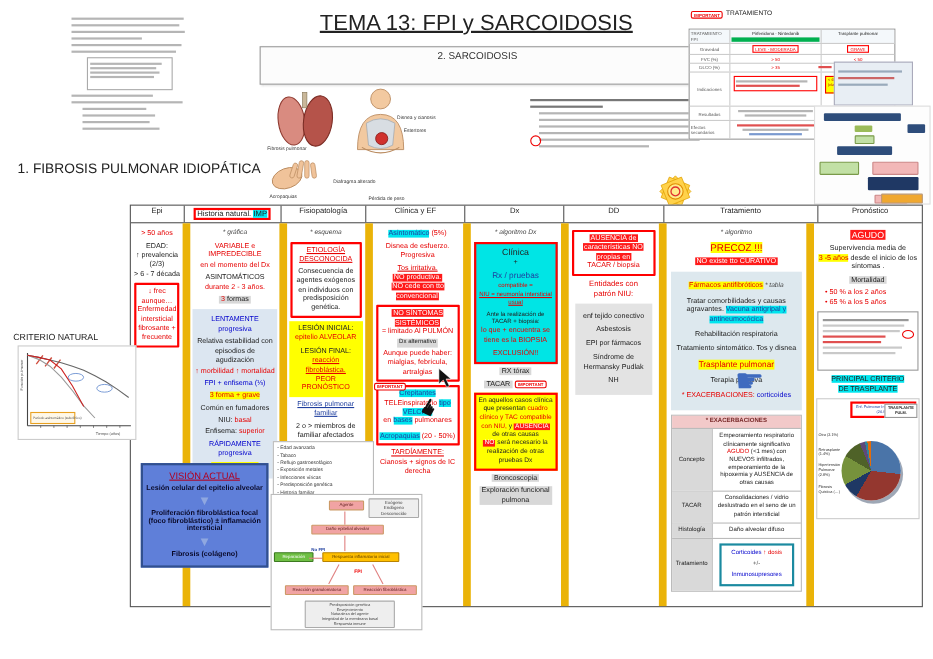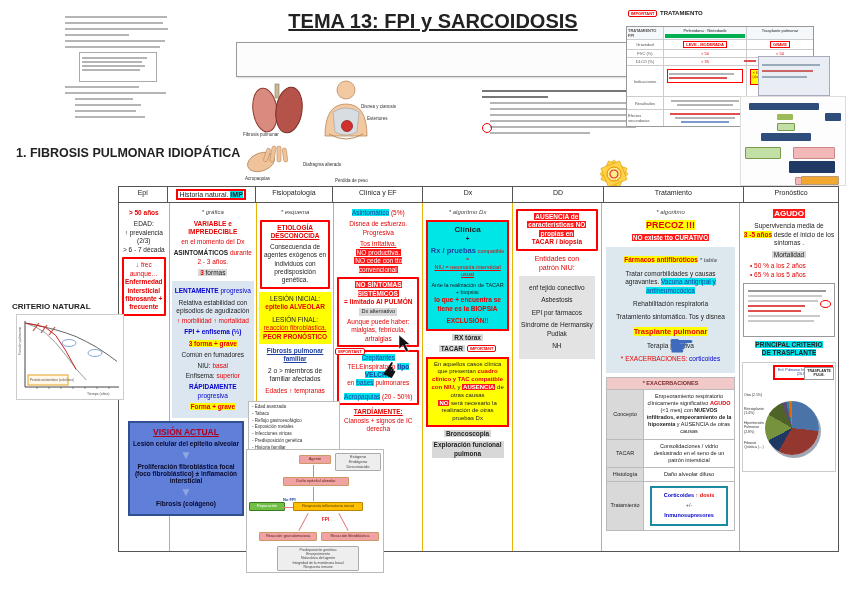--- a/index.html
+++ b/index.html
@@ -3,33 +3,33 @@
 <meta charset="utf-8">
 <style>
   html,body{margin:0;padding:0}
   body{width:848px;height:599px;position:relative;background:#fff;overflow:hidden;
        font-family:"Liberation Sans", sans-serif;color:#222}
   .abs{position:absolute}
   
   .r{color:#e60000}.bl{color:#0000cc}.nv{color:#1f3f9f}.gy{color:#555}
   .hy{background:#ffff00}.hc{background:#00e5ee}.hr{background:#ff1a1a;color:#fff;padding:0 1px}
   .hg{background:#d8d8d8;padding:0 2px}
-  .bd{font-weight:bold}.un{text-decoration:underline}
+  .bd{font-weight:normal}.un{text-decoration:underline}
   .note{color:#444;font-size:6px;font-style:italic}
   .stamp{display:inline-block;border:1px solid #e00;color:#e00;background:#fff;
          font-size:4px;font-weight:bold;padding:0 2px;border-radius:2px;vertical-align:top}
   
   #main-table{left:118px;top:186px;width:719px;border:1px solid #555;background:#fff}
   .mt-title{border-bottom:1px solid #555;text-align:center;font-size:8.5px;padding:2px 0;font-weight:bold}
   .mt-head{display:flex;border-bottom:1px solid #555;font-size:7px;text-align:center}
   .hcell{padding:2px 1px;border-right:1px solid #555}
   .hcell:last-child{border-right:none}
   .hl-redbox{border:2px solid #f00;padding:0 1px;display:inline-block}
   .mt-body{display:flex;align-items:stretch;min-height:348px}
-  .col{border-right:1px solid #eab308;padding:3px 2px;text-align:center;font-size:6.5px;line-height:1.3}
+  .col{border-right:7px solid #eab308;padding:3px 2px;text-align:center;font-size:6.5px;line-height:1.3}
   .col:last-child{border-right:none}
   .ln{margin:3px 0}
   .rbx{border:2px solid #f00;border-radius:1px;padding:2px 1px;margin:3px 1px}
   .hist-box{background:#dce6f1;padding:3px 2px;margin:4px 0}
   .ybx{background:#ffff00;padding:3px 2px;margin:3px 0}
   .cybx{background:#00e5e5;border:2px solid #f00;padding:3px 2px;margin:3px 1px}
   .ybx2{background:#ffff00;border:2px solid #f00;padding:2px;margin:3px 1px;font-size:6px}
   .gbx{background:#e3e3e3;padding:4px 2px;margin:4px 4px}
   .gbx div{margin:4px 0}
   .ttobox{background:#dde8ee;padding:4px 3px;margin:4px 2px}
@@ -48,21 +48,21 @@
   #pie-circle{position:absolute;left:22px;top:38px;width:54px;height:54px;border-radius:50%;
               box-shadow:2px 3px 0 rgba(40,60,90,.45)}
   .pie-lab{position:absolute;font-size:3.5px;color:#333;text-align:left;line-height:1.3}
   .pie-redbox{position:absolute;left:30px;top:2px;width:54px;border:2px solid #f00;background:#fff;
               font-size:3.5px;color:#1f3f9f;padding:1px;text-align:center}
   .pie-legend{position:absolute;right:1px;top:4px;width:26px;border:1px solid #999;background:#fff;
               font-size:3.5px;font-weight:bold;text-align:center;padding:1px}
   
   .vision{left:128px;top:421px;width:106px;background:#5f7fd9;border:2px solid #31508f;
           text-align:center;font-size:6.5px;font-weight:bold;color:#0a0a2a;padding:4px 3px}
-  .v-title{color:#b00020;text-decoration:underline;font-size:8.5px;font-weight:bold;margin-bottom:3px}
+  .v-title{color:#b00020;text-decoration:underline;font-size:8.5px;font-weight:normal;margin-bottom:3px}
   .v-step{margin:3px 0}
   .v-arrow{color:#8fa7e0;font-size:12px;line-height:10px}
   
   .risks{left:248px;top:401px;width:84px;background:#fff;border:1px solid #bbb;
          font-size:4.5px;text-align:left;padding:2px 3px;color:#333;line-height:1.5}
   .flow{left:246px;top:449px;width:136px;height:122px;background:#fff;border:1px solid #bbb;position:absolute}
   .fb{position:absolute;font-size:4px;text-align:center;padding:1px;border-radius:1px;line-height:1.2}
   .fb.pink{background:#f1a3a3;border:1px solid #c96;color:#5a1a1a}
   .fb.grayb{background:#eee;border:1px solid #aaa;color:#444}
   .fb.green{background:#6fbf44;border:1px solid #3c7a20;color:#fff}
@@ -106,20 +106,21 @@
   <div class="bar" style="width:55%;margin-left:10px"></div>
     <div class="bar" style="width:62%;margin-left:10px"></div>
   <div class="bar" style="width:58%;margin-left:10px"></div>
     <div class="bar" style="width:66%;margin-left:10px"></div>
 </div>
 
 <div class="abs bd" style="left:16px;top:146px;font-size:12.5px">1. FIBROSIS PULMONAR IDIOPÁTICA</div>
 
 <div class="abs bd un" style="left:236px;top:10px;width:394px;text-align:center;font-size:20px">TEMA 13: FPI y SARCOIDOSIS</div>
 <div class="abs subbox">
+  <div>2. SARCOIDOSIS</div>
 </div>
 
 <div class="abs" style="left:243px;top:74px;width:160px;height:112px">
   <svg width="160" height="112">
     <ellipse cx="22" cy="36" rx="12" ry="22" fill="#d98b80" stroke="#8f3a30" stroke-width="1" transform="rotate(-8 22 36)"></ellipse>
     <ellipse cx="46" cy="36" rx="13" ry="23" fill="#b5534a" stroke="#7c2d25" stroke-width="1" transform="rotate(8 46 36)"></ellipse>
     <rect x="32" y="10" width="4" height="14" fill="#c9b79a" stroke="#8a7a5c" stroke-width="0.6"></rect>
     <ellipse cx="18" cy="88" rx="14" ry="9" fill="#f0c39a" stroke="#b98a5e" stroke-width="0.8" transform="rotate(-20 18 88)"></ellipse>
     <rect x="22" y="74" width="4" height="14" rx="2" fill="#f0c39a" stroke="#b98a5e" stroke-width="0.6" transform="rotate(18 24 81)"></rect>
     <rect x="28" y="72" width="4" height="16" rx="2" fill="#f0c39a" stroke="#b98a5e" stroke-width="0.6" transform="rotate(10 30 80)"></rect>

